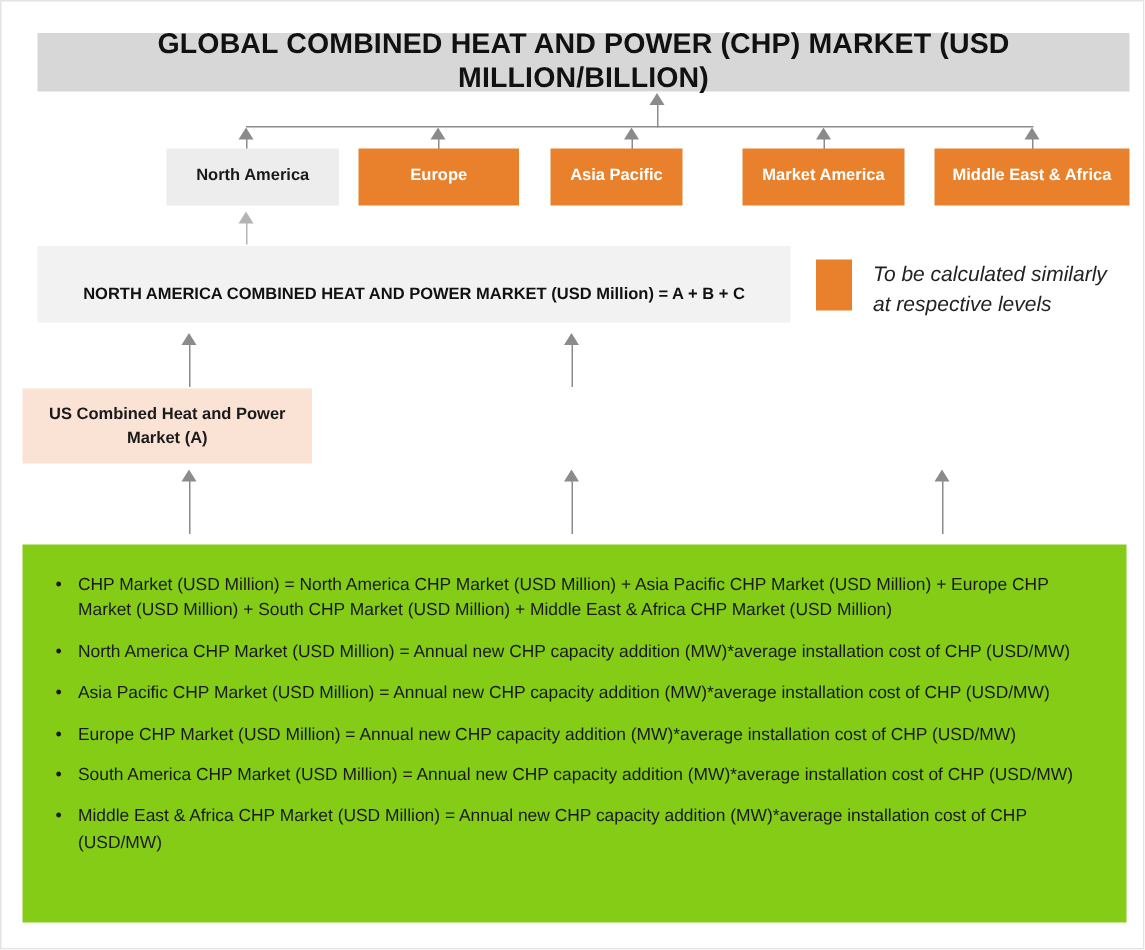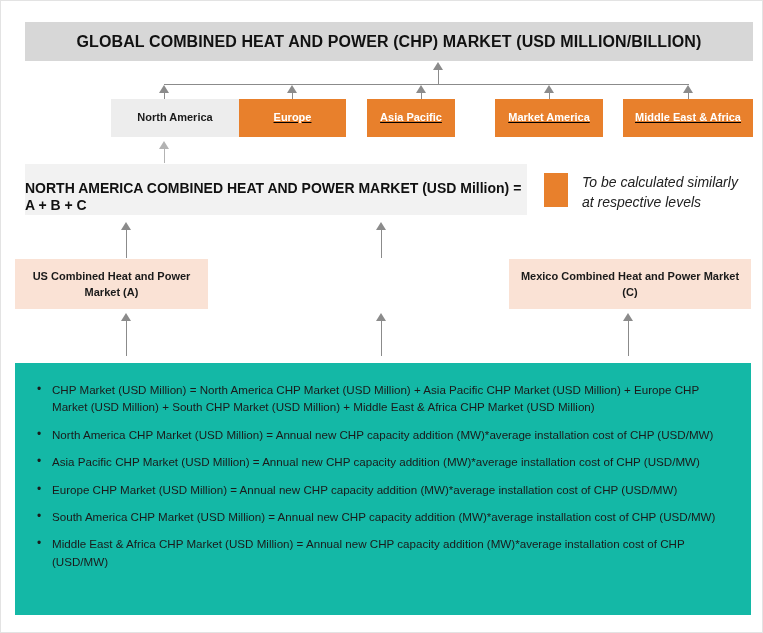--- a/index.html
+++ b/index.html
@@ -27,21 +27,21 @@
     top: 21px;
     width: 728px;
     height: 39px;
     background: #d7d7d7;
     display: flex;
     align-items: center;
     justify-content: center;
     box-sizing: border-box;
   }
   .title-bar span {
-    font-size: 16px;
+    font-size: 19px;
     font-weight: bold;
     color: #111111;
     letter-spacing: 0.1px;
     text-align: center;
     line-height: 1.2;
   }
 
   
   .region-box {
     position: absolute;
@@ -58,39 +58,38 @@
     font-size: 11px;
     font-weight: bold;
     line-height: 1.22;
   }
   .region-box.grey {
     background: #ededed;
   }
   .region-box.grey span { color: #1a1a1a; }
   .region-box.orange {
     background: #e8802c;
-    text-decoration: underline;
   }
   .region-box.orange span { color: #ffffff; }
 
   
   .na-row {
     position: absolute;
     left: 24px;
     top: 163px;
     width: 502px;
     height: 51px;
     background: #f2f2f2;
     display: flex;
     align-items: center;
     justify-content: center;
     box-sizing: border-box;
   }
   .na-row span {
-    font-size: 14px;
+    font-size: 11px;
     font-weight: bold;
     color: #111111;
     text-align: left;
     line-height: 1.25;
     margin-top: 15px;
   }
 
   
   .legend-swatch {
     position: absolute;
@@ -131,21 +130,21 @@
     line-height: 1.5;
   }
 
   
   .formula-panel {
     position: absolute;
     left: 14px;
     top: 362px;
     width: 736px;
     height: 252px;
-    background: #14b8a6;
+    background: #84cc16;
     box-sizing: border-box;
     padding: 18px 20px 10px 20px;
   }
   .formula-list {
     margin: 0;
     padding: 0;
     list-style: none;
   }
   .formula-list li {
     position: relative;
@@ -209,21 +208,21 @@
 
   <div class="vline" style="left:420px; top:91px; height:8px;"></div>
   <div class="arrow-up" style="left:415px; top:84px;"></div>
 
   <div class="vline" style="left:548px; top:91px; height:8px;"></div>
   <div class="arrow-up" style="left:543px; top:84px;"></div>
 
   <div class="vline" style="left:687px; top:91px; height:8px;"></div>
   <div class="arrow-up" style="left:682px; top:84px;"></div>
 
-  <div class="region-box grey" style="left:110px; width:128px;">
+  <div class="region-box grey" style="left:110px; width:115px;">
     <span>North America</span>
   </div>
   <div class="region-box orange" style="left:238px; width:107px;">
     <span>Europe</span>
   </div>
   <div class="region-box orange" style="left:366px; width:88px;">
     <span>Asia Pacific</span>
   </div>
   <div class="region-box orange" style="left:494px; width:108px;">
     <span>Market America</span>
@@ -243,23 +242,20 @@
   <div class="legend-text">To be calculated similarly at respective levels</div>
 
   <div class="vline" style="left:125px; top:228px; height:29px;"></div>
   <div class="arrow-up" style="left:120px; top:221px;"></div>
 
   <div class="vline" style="left:380px; top:228px; height:29px;"></div>
   <div class="arrow-up" style="left:375px; top:221px;"></div>
 
   <div class="country-box" style="left:14px; width:193px;">
     <span>US Combined Heat and Power Market (A)</span>
-  </div>
-  <div class="country-box" style="left:508px; width:242px;">
-    <span>Mexico Combined Heat and Power Market (C)</span>
   </div>
 
   <div class="vline" style="left:125px; top:319px; height:36px;"></div>
   <div class="arrow-up" style="left:120px; top:312px;"></div>
 
   <div class="vline" style="left:380px; top:319px; height:36px;"></div>
   <div class="arrow-up" style="left:375px; top:312px;"></div>
 
   <div class="vline" style="left:627px; top:319px; height:36px;"></div>
   <div class="arrow-up" style="left:622px; top:312px;"></div>

